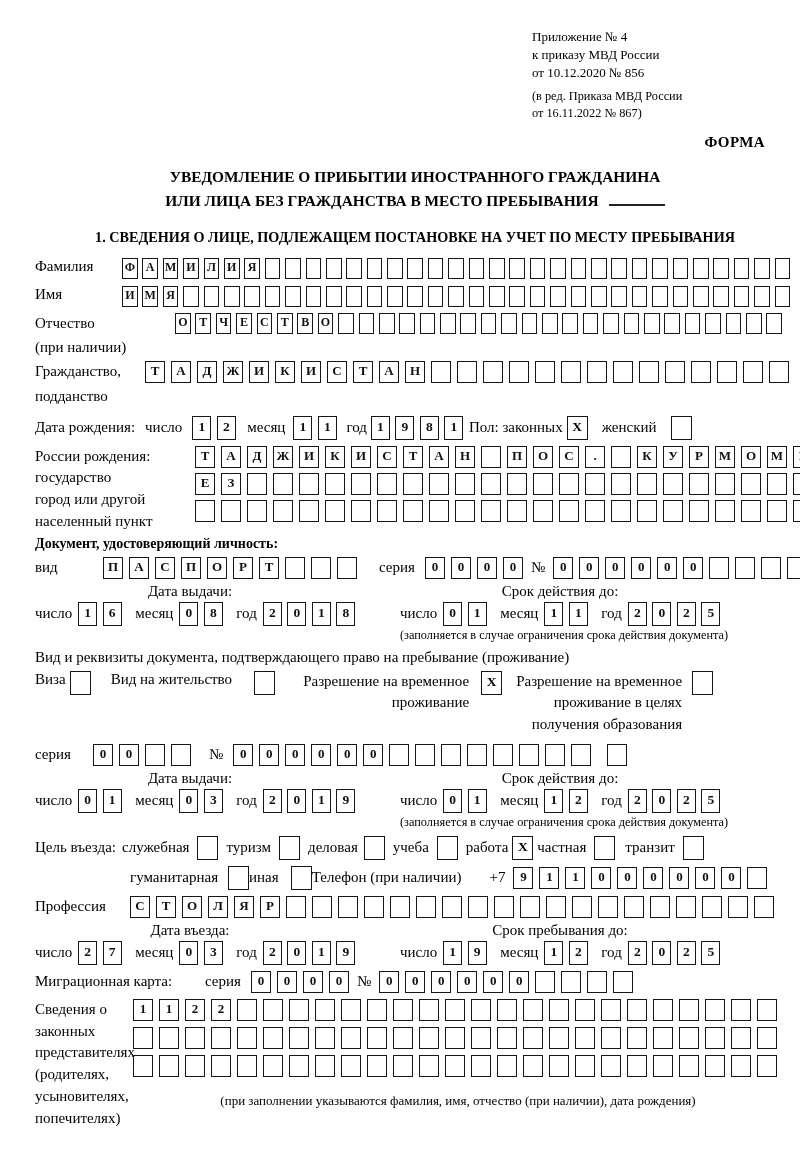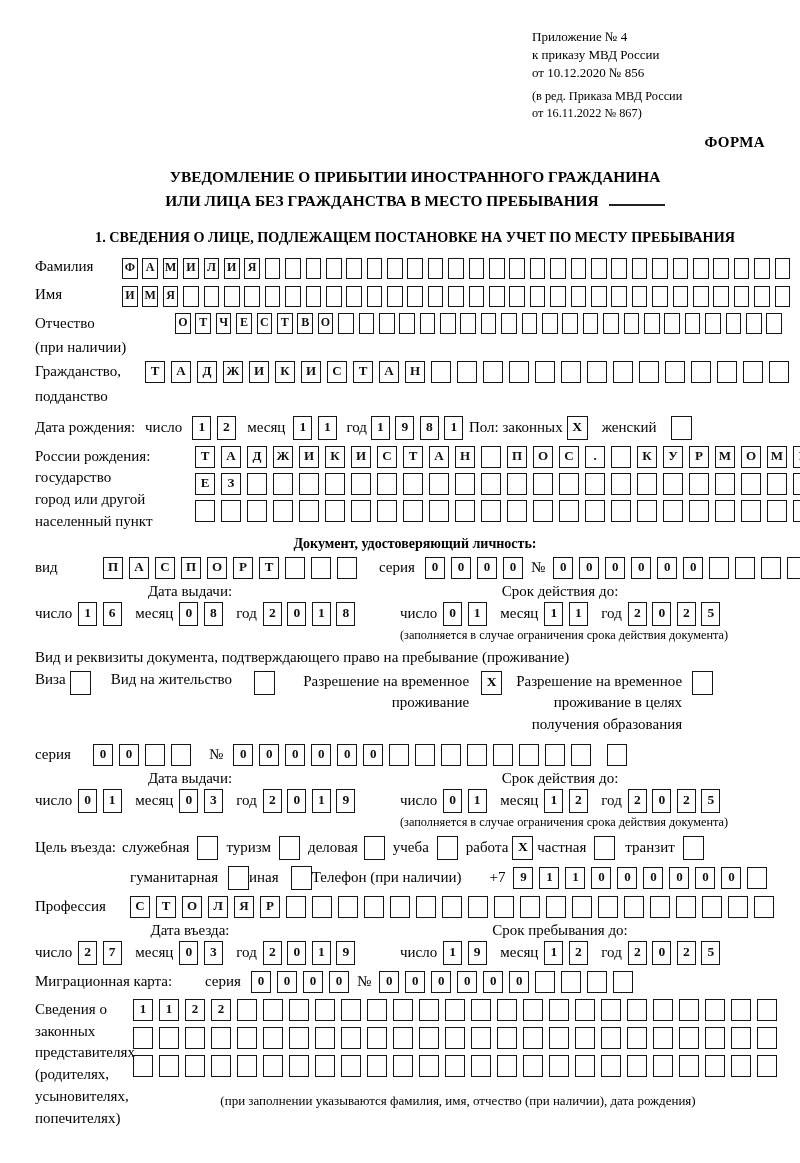--- a/index.html
+++ b/index.html
@@ -21,21 +21,21 @@
   .cells { white-space:nowrap; font-size:0; flex-shrink:0; }
   .cell { display:inline-block; box-sizing:border-box; border:1.6px solid #161616;
           text-align:center; vertical-align:top; font-weight:bold; color:#111;
           font-family:"Liberation Serif","DejaVu Serif",serif; }
   .cells-s .cell { width:15.6px; height:21px; margin-right:4.8px; font-size:12px; line-height:17px; }
   .cells-m .cell { width:20px; height:22px; margin-right:6px; font-size:13px; line-height:18px; }
   .cells-d .cell { width:19px; height:24px; margin-right:5.5px; font-size:13.5px; line-height:20px; border-width:1.8px; }
   .checkbox { display:inline-block; box-sizing:border-box; width:21px; height:24px;
               border:1.8px solid #161616; text-align:center; font-size:13.5px; font-weight:bold;
               line-height:20px; vertical-align:middle; flex-shrink:0; }
-  .doc-heading { text-align:center; font-weight:bold; font-size:14px; margin-top:3px; }
+  .doc-heading { text-align:left; font-weight:bold; font-size:14px; margin-top:3px; }
   .date-line { display:flex; align-items:center; margin-top:2px; }
   .date-line .lbl { margin-right:6px; }
   .date-line .cells { margin-right:8px; }
   .date-head { font-size:15px; text-align:center; }
   .small-note { font-size:12.3px; margin-top:2px; }
   .stack > div { line-height:1.45; }
   .opt-label { font-size:15px; text-align:right; line-height:1.45; }
 </style>
 </head>
 <body>

